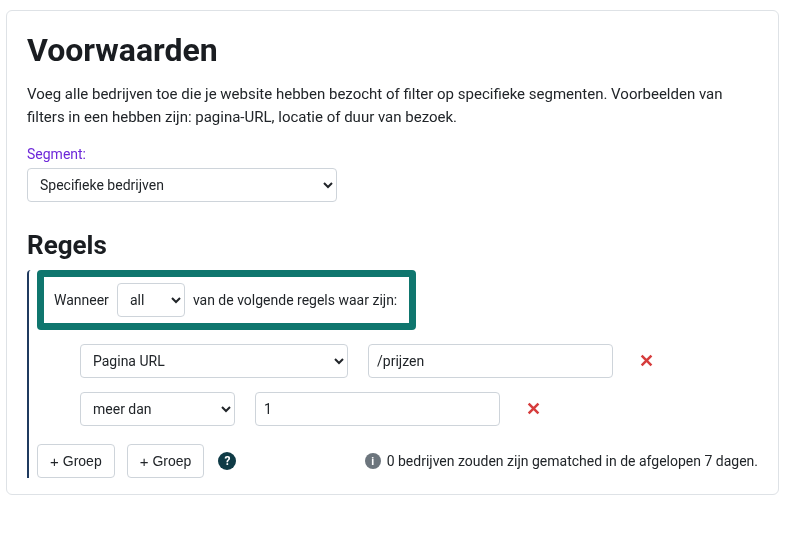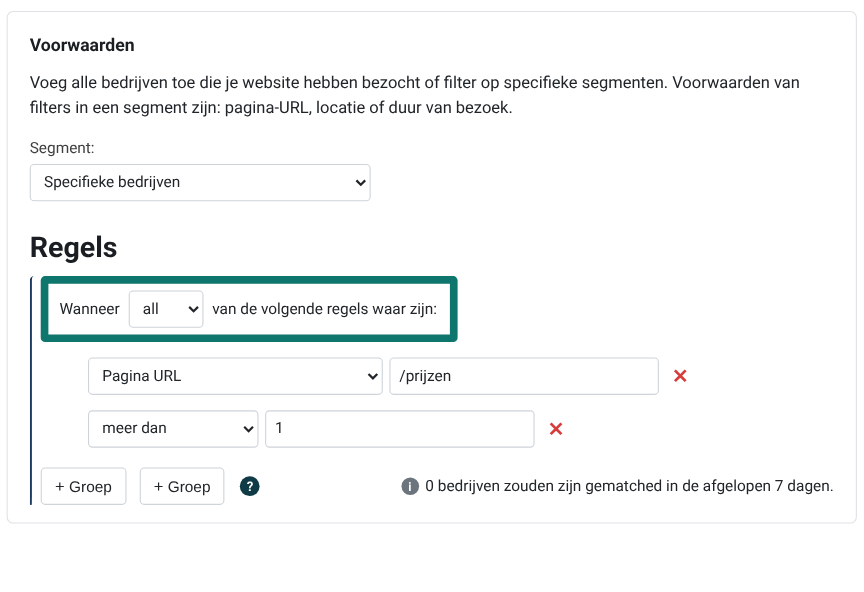--- a/index.html
+++ b/index.html
@@ -11,34 +11,34 @@
       width: 785px;
       height: 538px;
       padding: 10px 6px;
     }
     .card {
       border: 1px solid #dee2e6;
       border-radius: 6px;
       padding: 20px 20px 16px 20px;
     }
     h2.section-title {
-      font-size: 16px;
+      font-size: 32px;
       font-weight: 700;
       color: #1a1d21;
       margin-bottom: 14px;
     }
     .description {
       font-size: 15px;
       line-height: 1.5;
       color: #212529;
       margin-bottom: 18px;
     }
     .field-label {
       font-size: 14px;
-      color: #404040;
+      color: #6d28d9;
       margin-bottom: 6px;
       display: block;
     }
     select.control, input.control {
       font-family: inherit;
       font-size: 14px;
       color: #212529;
       background: #fff;
       border: 1px solid #ced4da;
       border-radius: 4px;
@@ -76,21 +76,21 @@
     }
     .when-row .when-label,
     .when-row .tail-label {
       font-size: 14px;
       color: #212529;
     }
     .when-select { width: 68px; height: 30px; }
     .rule-row {
       display: flex;
       align-items: center;
-      gap: 6px;
+      gap: 20px;
       margin-top: 14px;
       margin-left: 8px;
       padding-left: 43px;
     }
     .rule-field { width: 268px; height: 36px; }
     .rule-op    { width: 155px; height: 36px; }
     .rule-value { width: 245px; height: 36px; }
     .remove-btn {
       background: none;
       border: none;
@@ -155,21 +155,21 @@
       color: #212529;
     }
   </style>
 </head>
 <body>
 
 <div class="card">
 
   <h2 class="section-title">Voorwaarden</h2>
 
-  <p class="description">Voeg alle bedrijven toe die je website hebben bezocht of filter op specifieke segmenten. Voorwaarden van filters in een segment zijn: pagina-URL, locatie of duur van bezoek.</p>
+  <p class="description">Voeg alle bedrijven toe die je website hebben bezocht of filter op specifieke segmenten. Voorbeelden van filters in een hebben zijn: pagina-URL, locatie of duur van bezoek.</p>
 
   <label class="field-label">Segment:</label>
   <select class="control segment-select">
     <option>Specifieke bedrijven</option>
   </select>
 
   <h3 class="rules-title">Regels</h3>
 
   <div class="rules-area">
 

